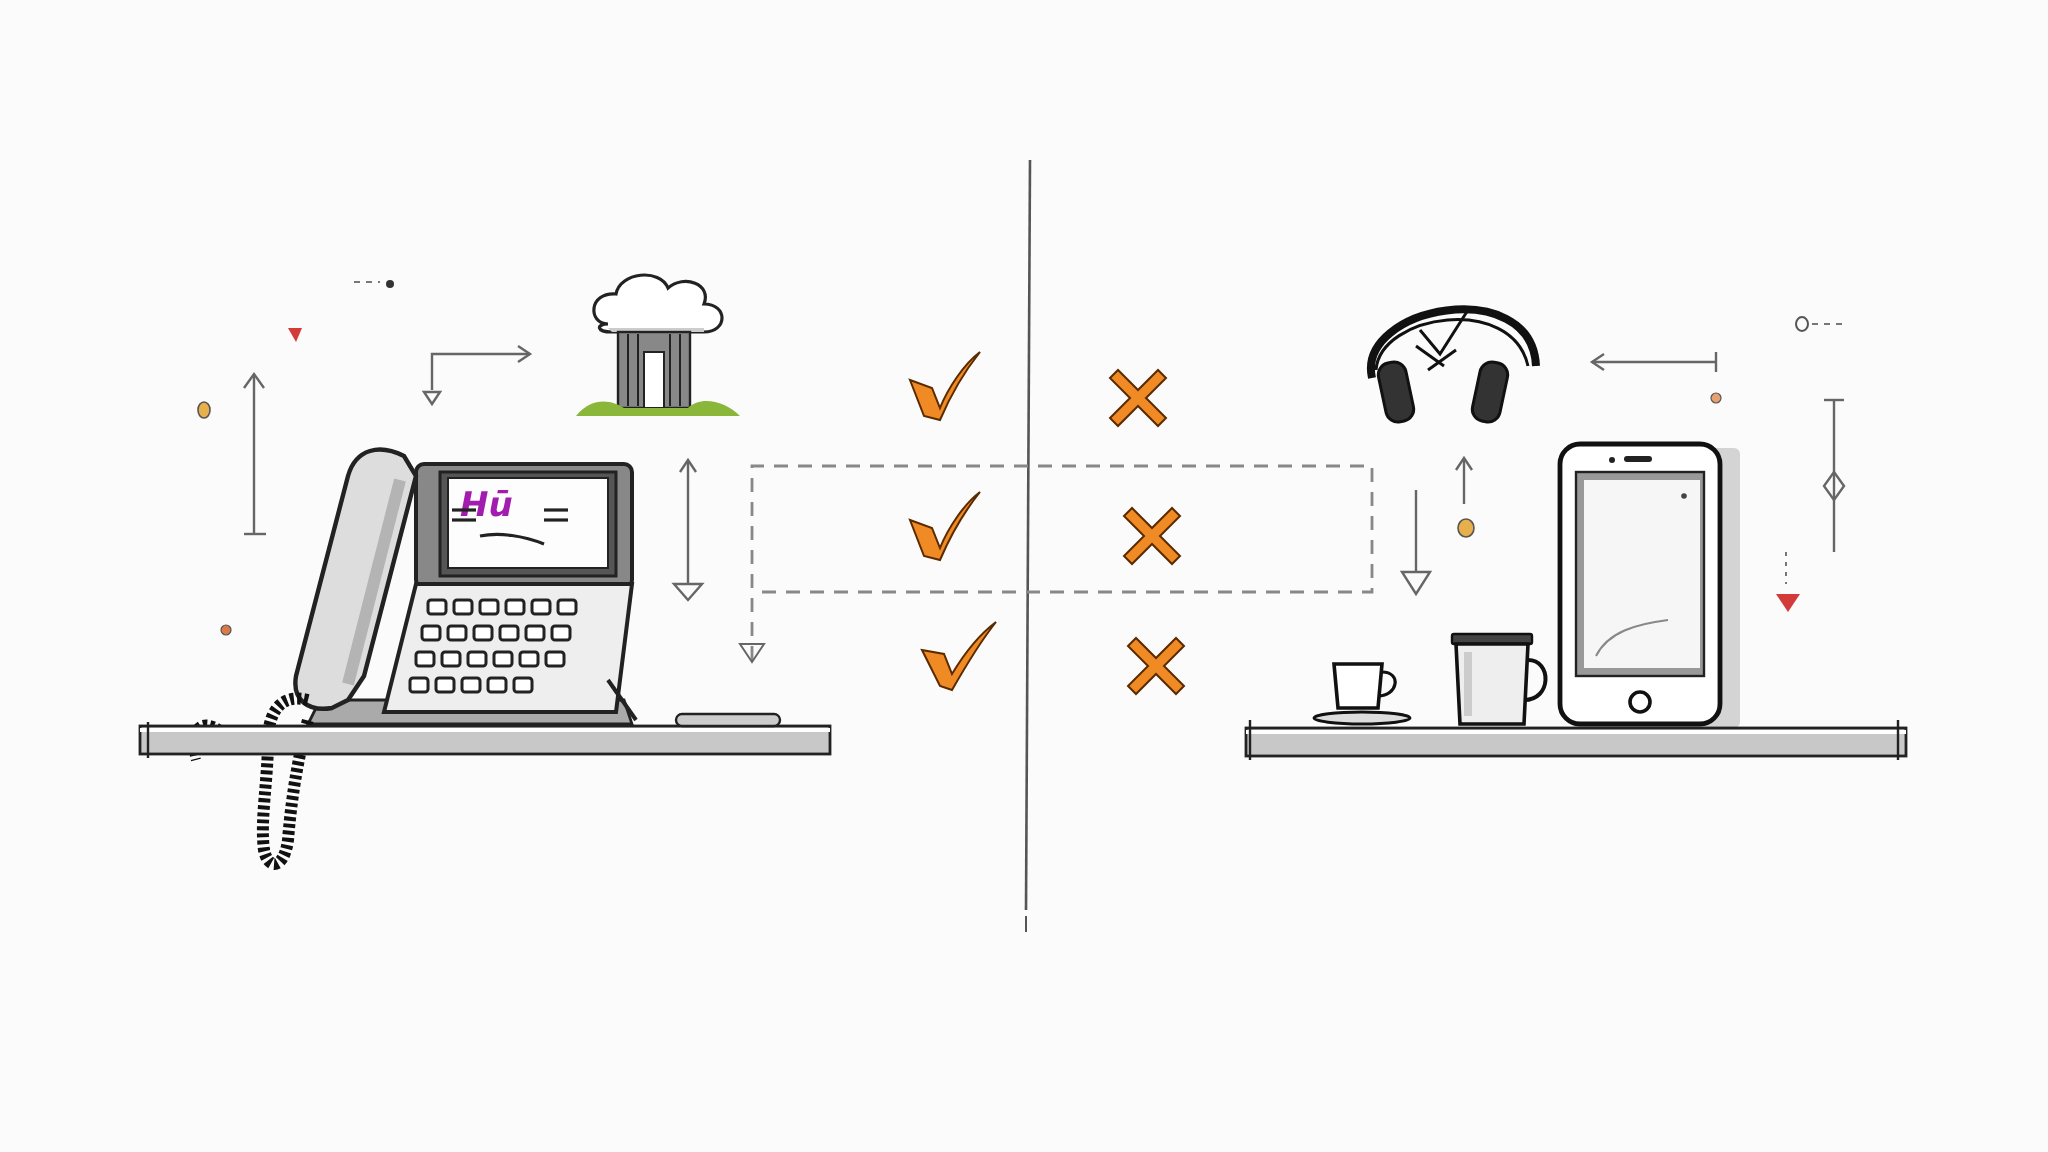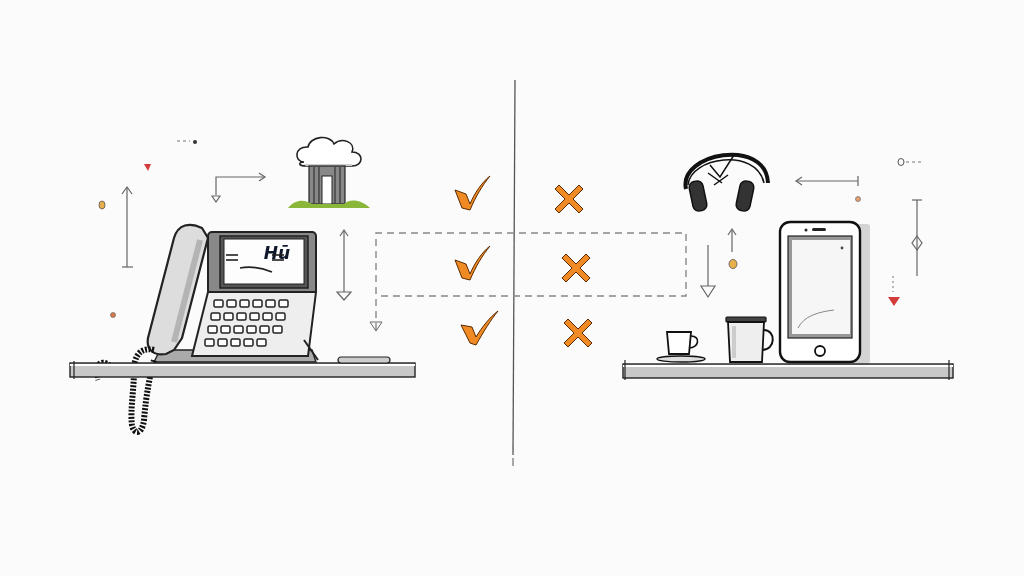--- a/index.html
+++ b/index.html
@@ -1,19 +1,19 @@
 <!DOCTYPE html>
 <html><head>
 <meta charset="utf-8">
 <style>
   html,body{margin:0;padding:0;}
   body{width:1024px;height:576px;background:#fbfbfb;position:relative;overflow:hidden;font-family:"Liberation Sans",sans-serif;}
   .abs{position:absolute;}
   svg{overflow:visible;}
-  .screen-text{position:absolute;left:230px;top:243px;width:60px;text-align:right;font-family:"DejaVu Sans",sans-serif;font-size:17px;font-style:italic;font-weight:bold;color:#0f172a;letter-spacing:0px;}
+  .screen-text{position:absolute;left:230px;top:243px;width:60px;text-align:left;font-family:"DejaVu Sans",sans-serif;font-size:17px;font-style:italic;font-weight:bold;color:#a21caf;letter-spacing:0px;}
 </style>
 </head>
 <body>
 
 <svg class="abs" style="left:0;top:0" width="1024" height="576">
   <line x1="515" y1="80" x2="513" y2="455" stroke="#555" stroke-width="1.3"></line>
   <line x1="513" y1="458" x2="513" y2="466" stroke="#555" stroke-width="1"></line>
 </svg>
 
 <svg class="abs" style="left:0;top:0" width="1024" height="576">

